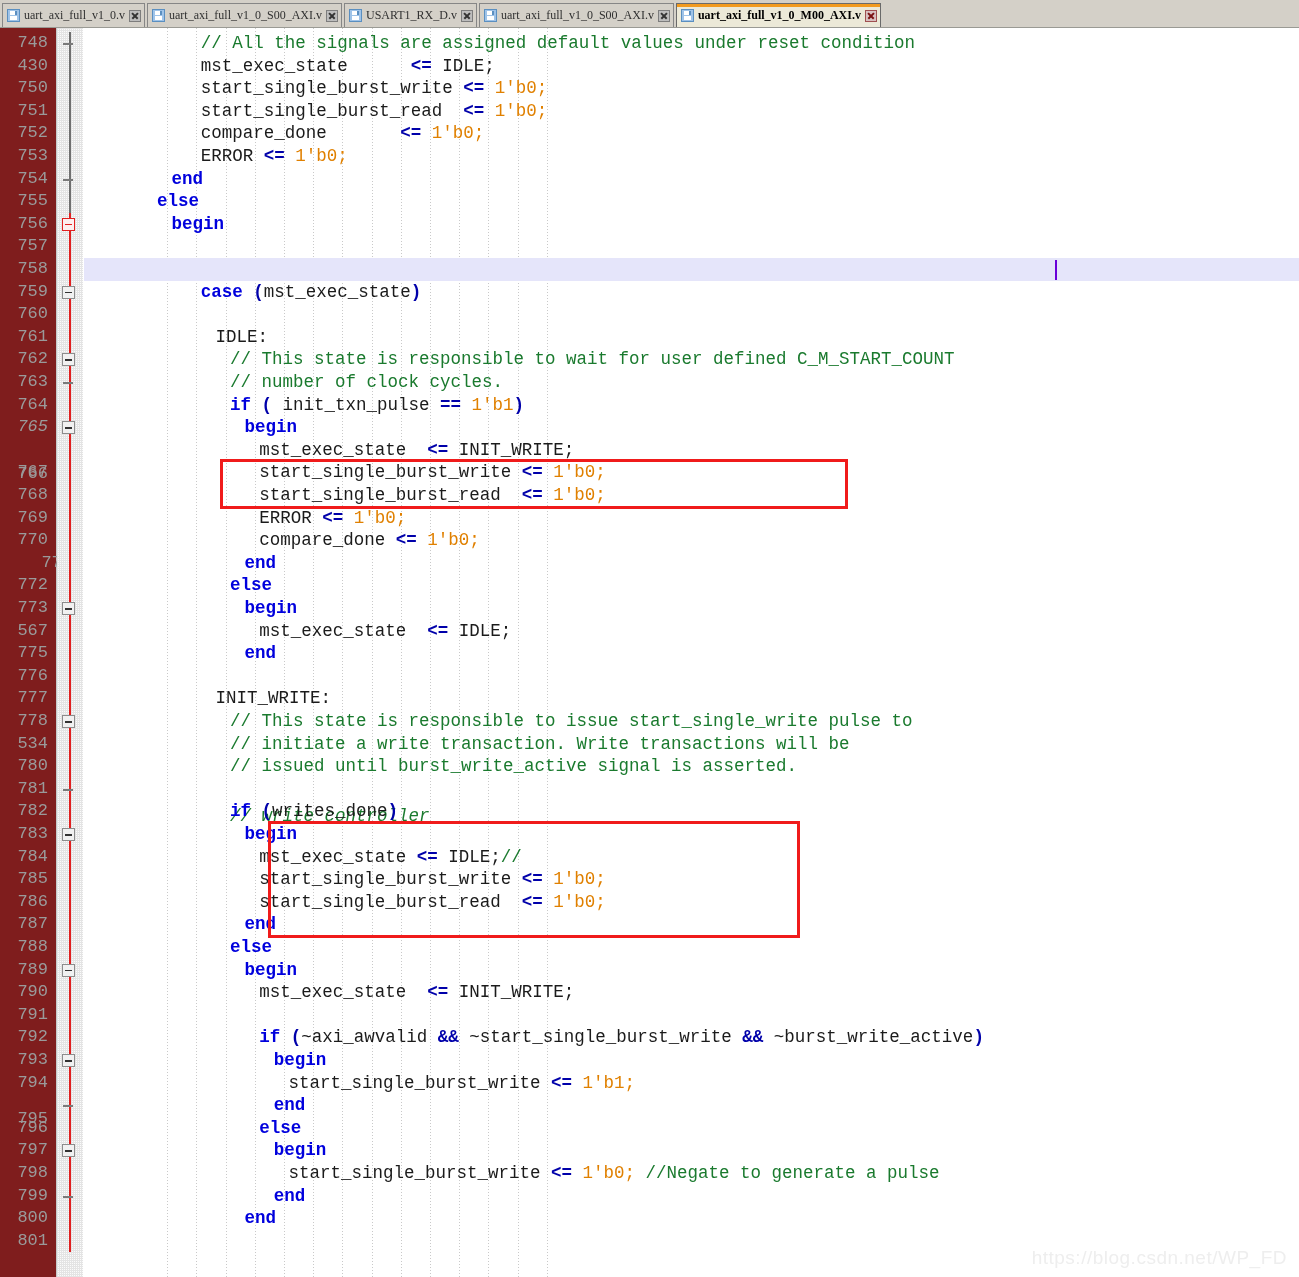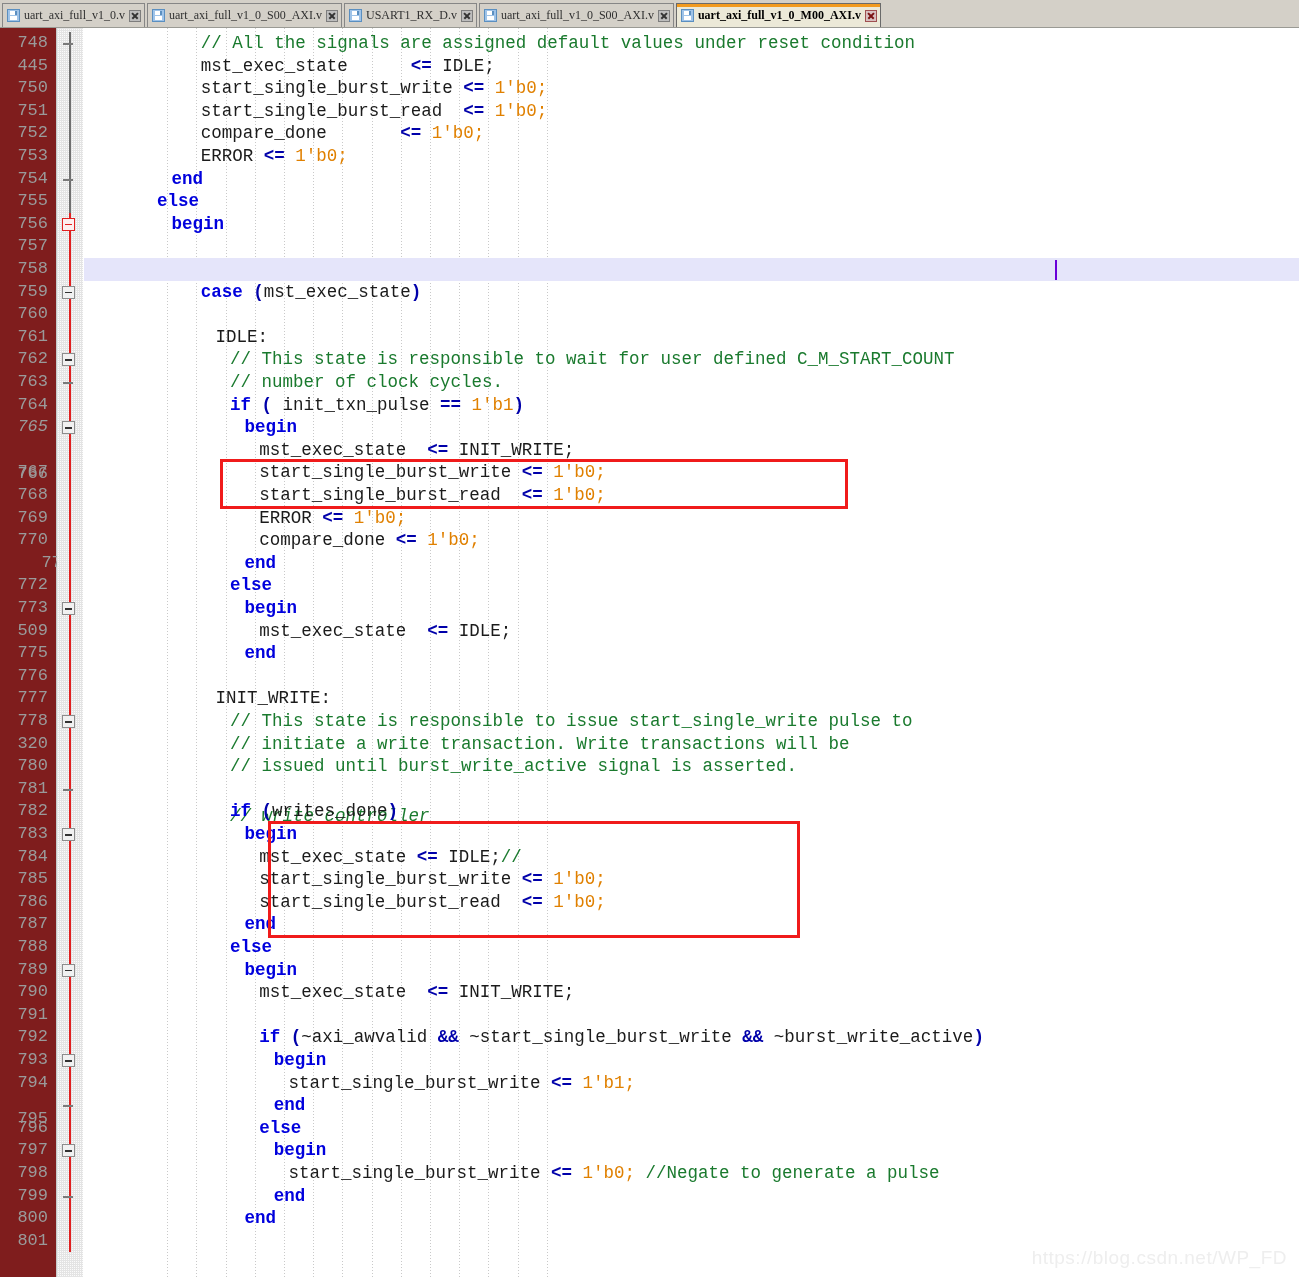--- a/index.html
+++ b/index.html
@@ -278,21 +278,21 @@
       <div class="tab active">
         <span class="tab-icon"></span>
         <span class="tab-label">uart_axi_full_v1_0_M00_AXI.v</span>
         <span class="tab-close"></span>
       </div>
     </div>
 
   <div class="editor">
     <div class="gutter-num" id="gutter-num">
         <div class="ln" style="top: 4px;">748</div>
-        <div class="ln" style="top: 26.6px;">445</div>
+        <div class="ln" style="top: 26.6px;">430</div>
         <div class="ln" style="top: 49.2px;">750</div>
         <div class="ln" style="top: 71.8px;">751</div>
         <div class="ln" style="top: 94.4px;">752</div>
         <div class="ln" style="top: 117px;">753</div>
         <div class="ln" style="top: 139.6px;">754</div>
         <div class="ln" style="top: 162.2px;">755</div>
         <div class="ln" style="top: 184.8px;">756</div>
         <div class="ln" style="top: 207.4px;">757</div>
         <div class="ln" style="top: 230px;">758</div>
         <div class="ln" style="top: 252.6px;">759</div>
@@ -303,26 +303,26 @@
         <div class="ln" style="top: 365.6px;">764</div>
         <div class="ln" style="top: 388.2px; font-style: italic;">765</div>
         <div class="ln" style="top: 435px;">766</div>
         <div class="ln" style="top: 433.4px;">767</div>
         <div class="ln" style="top: 456px;">768</div>
         <div class="ln" style="top: 478.6px;">769</div>
         <div class="ln" style="top: 501.2px;">770</div>
         <div class="ln" style="top: 523.8px; margin-left: 24px;">771</div>
         <div class="ln" style="top: 546.4px;">772</div>
         <div class="ln" style="top: 569px;">773</div>
-        <div class="ln" style="top: 591.6px;">509</div>
+        <div class="ln" style="top: 591.6px;">567</div>
         <div class="ln" style="top: 614.2px;">775</div>
         <div class="ln" style="top: 636.8px;">776</div>
         <div class="ln" style="top: 659.4px;">777</div>
         <div class="ln" style="top: 682px;">778</div>
-        <div class="ln" style="top: 704.6px;">320</div>
+        <div class="ln" style="top: 704.6px;">534</div>
         <div class="ln" style="top: 727.2px;">780</div>
         <div class="ln" style="top: 749.8px;">781</div>
         <div class="ln" style="top: 772.4px;">782</div>
         <div class="ln" style="top: 795px;">783</div>
         <div class="ln" style="top: 817.6px;">784</div>
         <div class="ln" style="top: 840.2px;">785</div>
         <div class="ln" style="top: 862.8px;">786</div>
         <div class="ln" style="top: 885.4px;">787</div>
         <div class="ln" style="top: 908px;">788</div>
         <div class="ln" style="top: 930.6px;">789</div>

